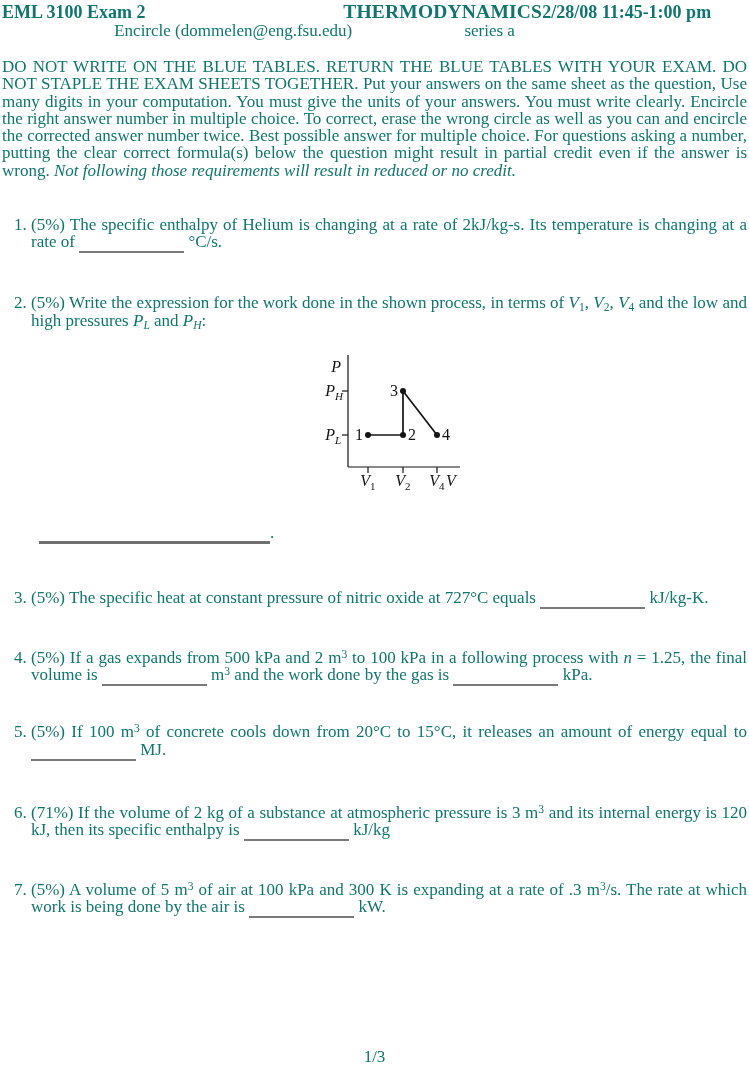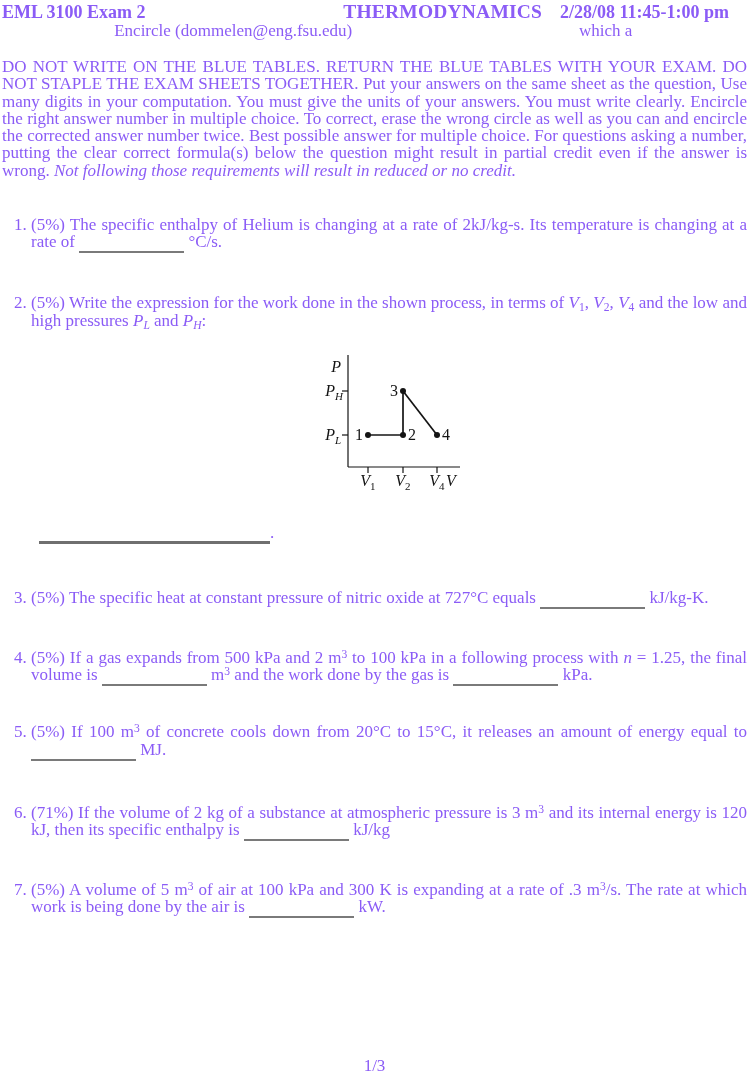--- a/index.html
+++ b/index.html
@@ -1,26 +1,26 @@
 <!DOCTYPE html>
 <html><head>
 <meta charset="utf-8">
 <style>
   html,body { margin:0; padding:0; background:#ffffff; }
   .page {
     position:relative; width:749px; height:1079px; margin:0 auto;
-    background:#ffffff; color:#8b5cf6; overflow:hidden;
+    background:#ffffff; color:#0f766e; overflow:hidden;
     font-family:"Liberation Serif", serif; font-size:17px; line-height:17.3px;
   }
   
   .hdr { padding:3px 2px 0 2px; }
   .hrow { display:flex; align-items:baseline; line-height:18.5px; }
   .hl { flex:1.1; text-align:left; }
   .hc { flex:1.8; text-align:center; }
-  .hr { flex:1.1; text-align:center; }
+  .hr { flex:1.1; text-align:left; }
   .b  { font-weight:bold; }
   .row1 { font-size:18px; }
   .row1 .hc { font-size:19.5px; letter-spacing:.2px;text-align:right; }
   
   .instructions { margin:18px 2px 0 2px; text-align:justify; }
   .instructions i { }
   
   .q { display:flex; margin-left:14px; margin-right:2px; }
   .qnum { flex:none; width:17px; }
   .qbody { flex:1; text-align:justify; }
@@ -48,36 +48,36 @@
   .pv-figure circle { fill:#141414; }
   .pv-figure text { fill:#141414; }
   .mi   { font:italic 16px "Liberation Serif", serif; }
   .mis  { font:italic 11px "Liberation Serif", serif; }
   .mds  { font:11px "Liberation Serif", serif; }
   .plbl { font:16px "Liberation Serif", serif; }
   
   .answer-line { margin-top:27px; margin-left:8px; line-height:17.3px; }
   .answer-line .blank { width:231px; border-bottom:3px solid #6f6f6f; }
   
-  .footer { position:absolute; left:0; right:0; bottom:5px; text-align:center; }
+  .footer { position:absolute; left:0; right:0; bottom:14px; text-align:center; }
 </style>
 </head>
 <body>
 
 <div class="page">
 
   <div class="hdr">
     <div class="hrow row1">
       <div class="hl b">EML 3100 Exam 2</div>
       <div class="hc b">THERMODYNAMICS</div>
       <div class="hr b">2/28/08 11:45-1:00 pm</div>
     </div>
     <div class="hrow">
       <div class="hc">Encircle (dommelen@eng.fsu.edu)</div>
-      <div class="hr">which a</div>
+      <div class="hr">series a</div>
     </div>
   </div>
 
   <p class="instructions"><span>DO NOT WRITE ON THE BLUE TABLES. RETURN THE BLUE TABLES WITH YOUR EXAM. DO NOT STAPLE THE EXAM SHEETS TOGETHER. Put your answers on the same sheet as the question, Use many digits in your computation. You must give the units of your answers. You must write clearly. Encircle the right answer number in multiple choice. To correct, erase the wrong circle as well as you can and encircle the corrected answer number twice. Best possible answer for multiple choice. For questions asking a number, putting the clear correct formula(s) below the question might result in partial credit even if the answer is wrong. </span><i>Not following those requirements will result in reduced or no credit.</i></p>
 
   <div class="q" id="q1">
     <span class="qnum">1.</span>
     <span class="qbody"><span>(5%) The specific enthalpy of Helium is changing at a rate of 2kJ/kg-s. Its temperature is changing at a rate of </span><span class="blank"></span><span> °C/s.</span></span>
   </div>
 

